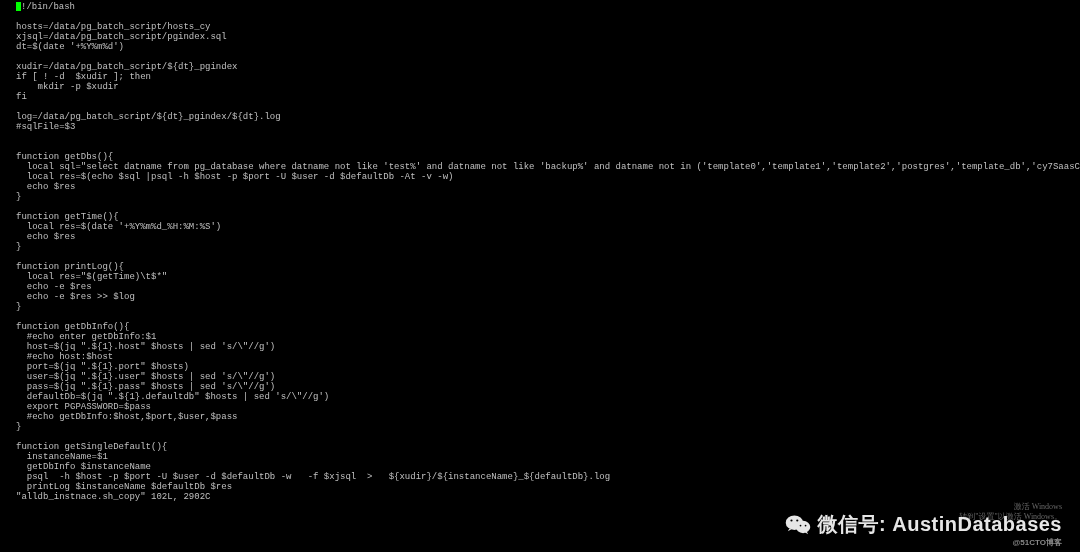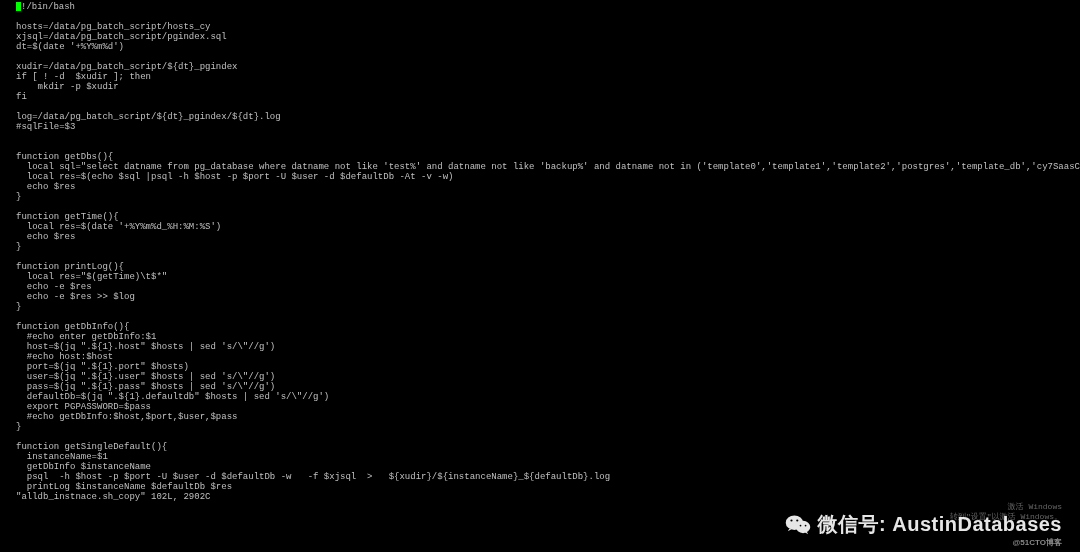--- a/index.html
+++ b/index.html
@@ -62,21 +62,21 @@
       color: #888;
       font-family: Arial, sans-serif;
       font-weight: bold;
     }
     .win-activate {
       position: absolute;
       right: 18px;
       bottom: 30px;
       font-size: 8px;
       color: #666;
-      font-family: Liberation Mono, monospace;
+      font-family: Liberation Serif, serif;
       text-align: right;
       line-height: 10px;
     }
   </style>
 </head>
 <body>
 
 <div class="terminal"><span class="cursor"></span><span id="term-body">!/bin/bash
 
 hosts=/data/pg_batch_script/hosts_cy

